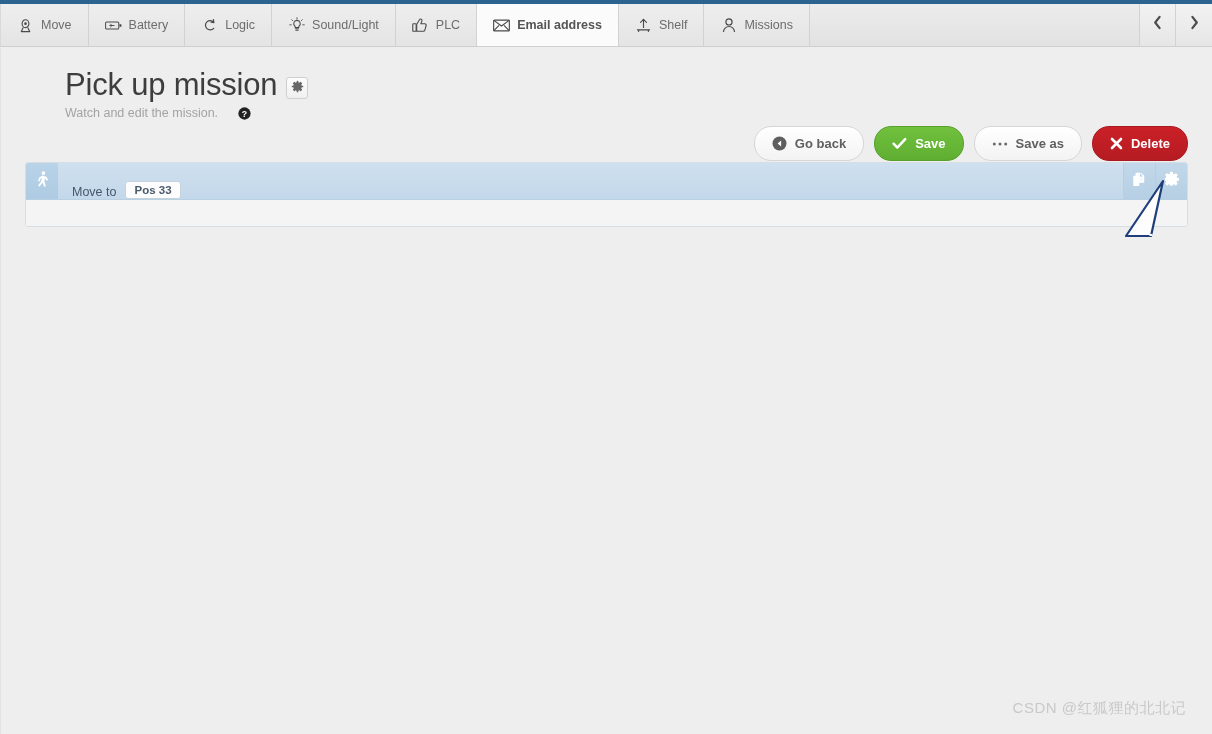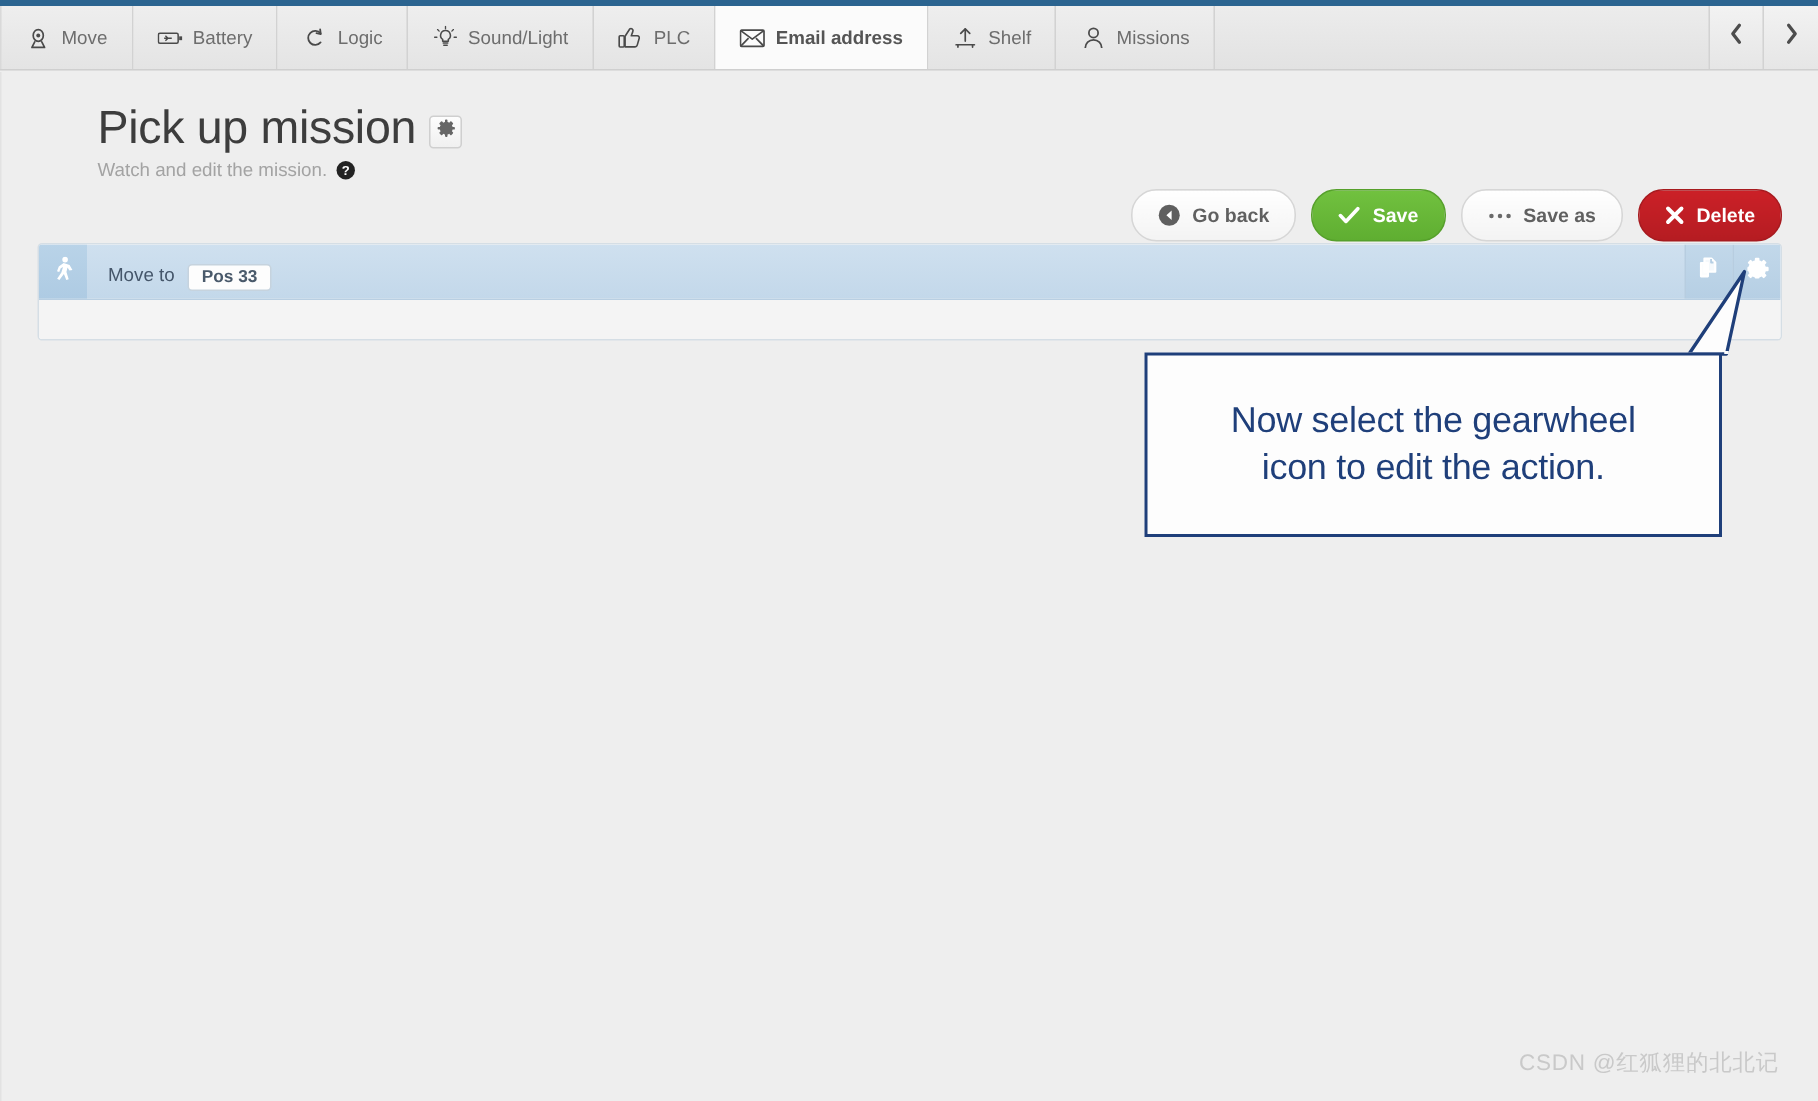--- a/index.html
+++ b/index.html
@@ -128,21 +128,21 @@
     display: flex;
     align-items: center;
     justify-content: center;
     cursor: pointer;
     color: #666;
   }
   .subtitle-row {
     margin-top: 4px;
     display: flex;
     align-items: center;
-    gap: 6px;
+    gap: 20px;
     font-size: 12.5px;
     color: #a3a3a3;
   }
   .help-icon {
     display: inline-flex;
     color: #333;
   }
 
   
   .actions {
@@ -204,21 +204,21 @@
     display: flex;
     align-items: center;
     justify-content: center;
     background: linear-gradient(to bottom, #b9d3e8 0%, #aecbe3 100%);
     color: #ffffff;
     cursor: move;
   }
   .action-body {
     flex: 1 1 auto;
     display: flex;
-    align-items: flex-start;
+    align-items: flex-end;
     gap: 9px;
     padding-left: 14px;
     font-size: 12.5px;
     color: #45566a;
     margin-top: 13px;
   }
   .pill {
     display: inline-block;
     padding: 2px 8px;
     background: #fdfdfd;
@@ -501,22 +501,16 @@
         </div>
       </div>
       <div class="action-list-foot"></div>
     </div>
 
     <svg class="callout-svg" viewBox="0 0 1212 686">
       <path d="M1150 188 L1162 133 L1125 188 Z" fill="#fdfdfd" stroke="#1f3f7a" stroke-width="2.2" stroke-linejoin="round"></path>
       <path d="M1150 188 L1150 186" stroke="#fdfdfd" stroke-width="3"></path>
     </svg>
 
-    <div class="callout-box">
-      <div class="callout-text">
-        <div>Now select the gearwheel</div>
-        <div>icon to edit the action.</div>
-      </div>
-    </div>
 
     <div class="watermark">CSDN @红狐狸的北北记</div>
   </div>
 </div>
 
 </body></html>

